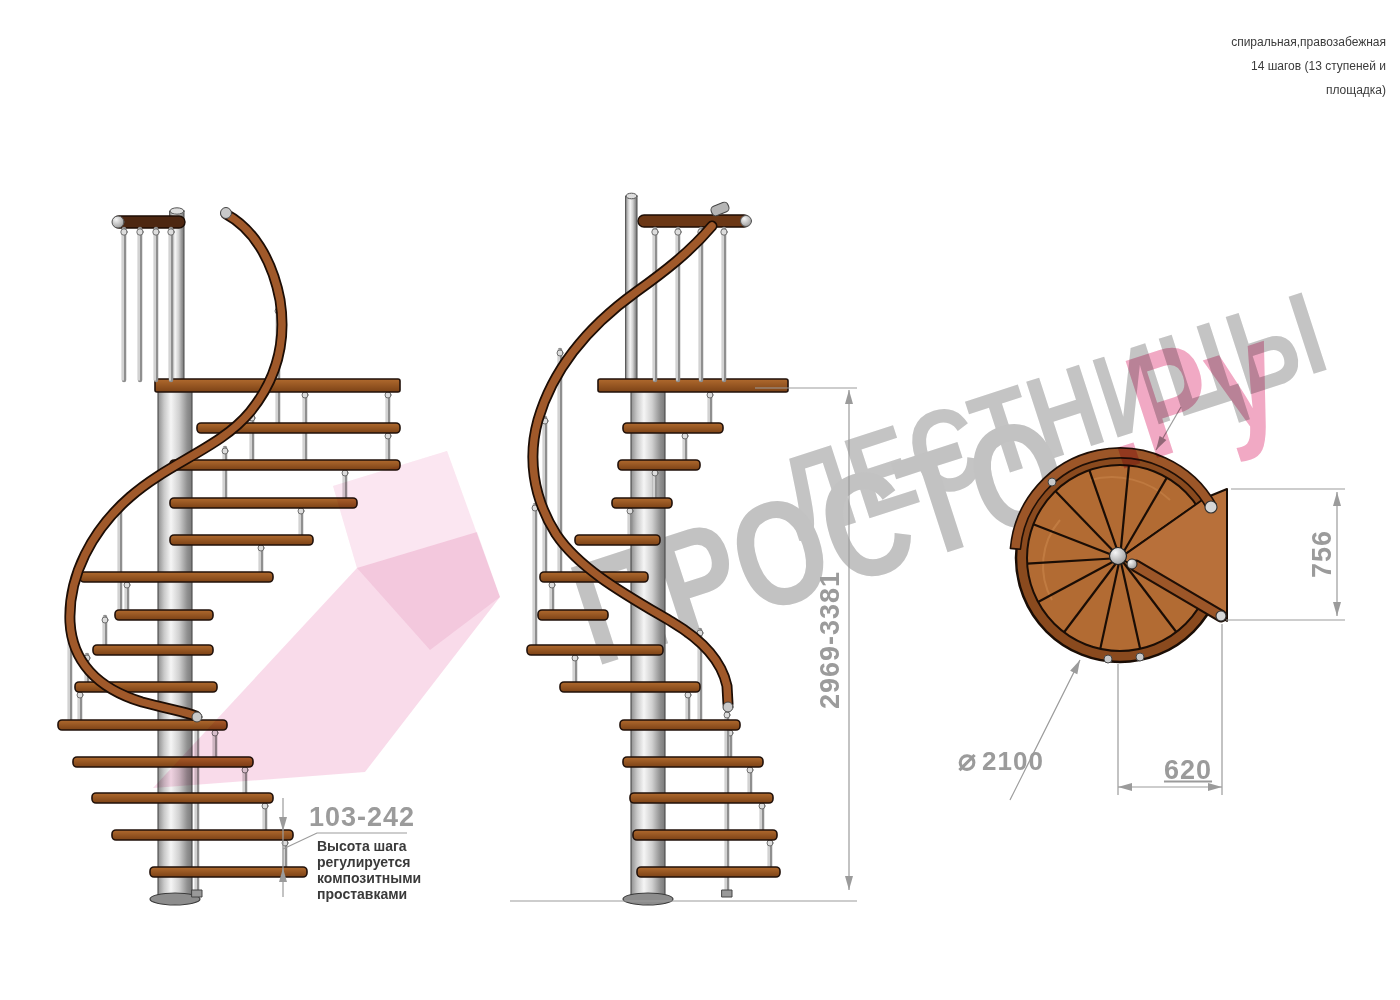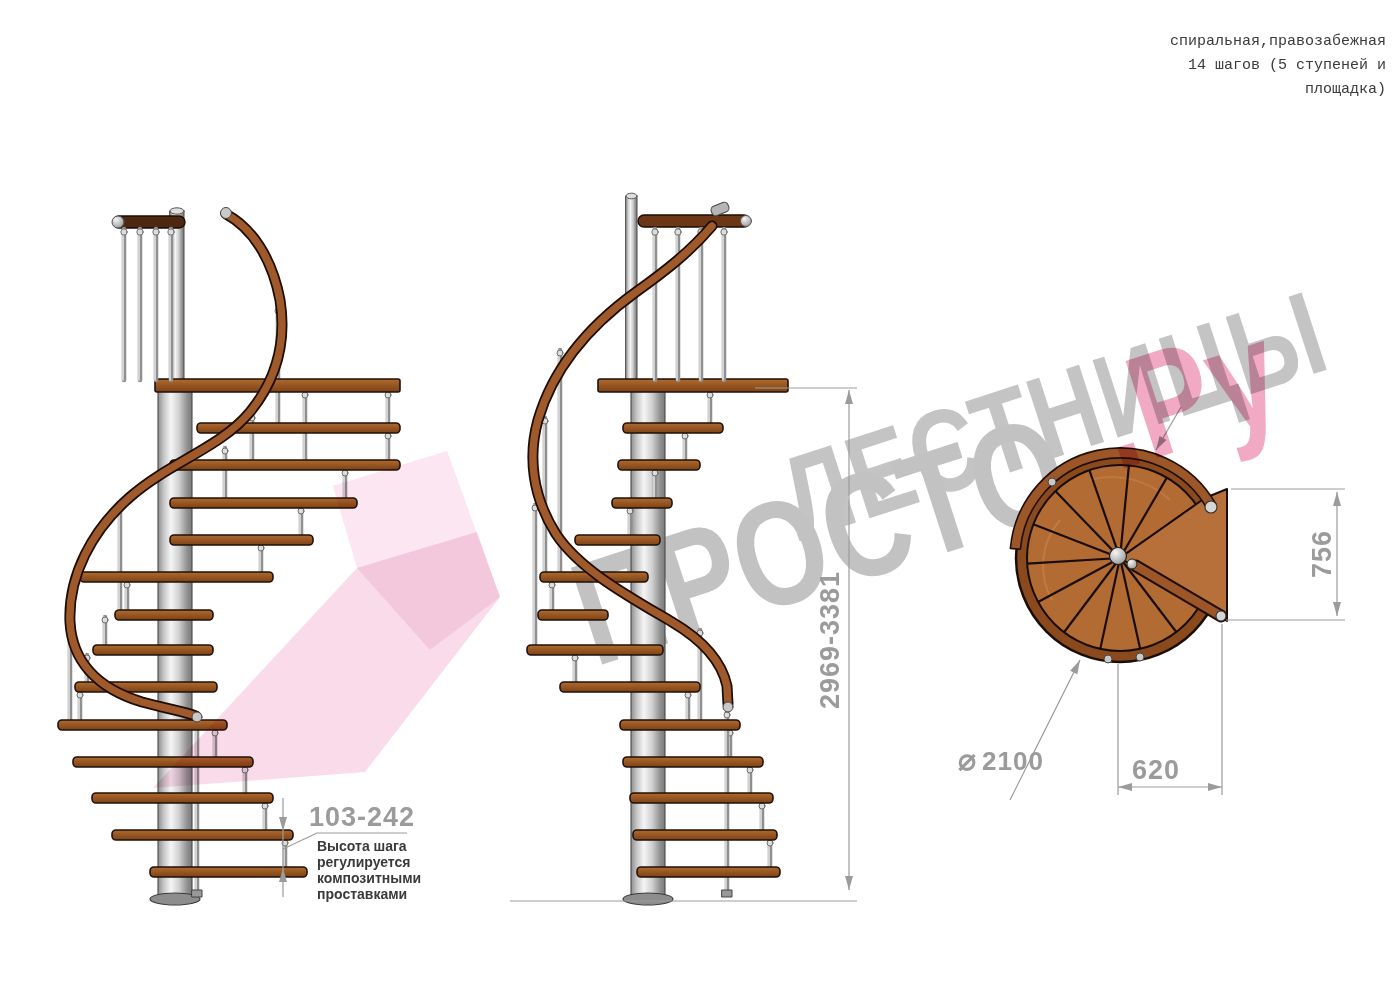--- a/index.html
+++ b/index.html
@@ -14,22 +14,22 @@
   #wm2{left:556px;top:548px;font-size:148px;transform:rotate(-18deg) scaleX(.80);}
   #wm2pink{left:1078px;top:352px;font-size:148px;transform:rotate(-18deg) scaleX(.80);
            mix-blend-mode:multiply;}
   
   .dim{position:absolute;font-weight:bold;color:#9b9b9b;font-size:27px;letter-spacing:1px;
        white-space:nowrap;}
   .dim-c{transform:translate(-50%,-50%);}
   .dim-rot{transform:translate(-50%,-50%) rotate(-90deg);}
   #note{position:absolute;left:317px;top:838px;width:120px;font-size:14px;line-height:16px;
         color:#3a3a3a;font-weight:bold;white-space:pre-line;}
-  #header{position:absolute;right:14px;top:30px;text-align:right;font-size:15px;
-          line-height:24px;color:#3b3b3b;font-family:Liberation Mono, monospace;}
+  #header{position:absolute;right:14px;top:30px;text-align:right;font-size:12px;
+          line-height:24px;color:#3b3b3b;}
   #dia-label{display:flex;align-items:baseline;gap:5px;}
 </style>
 </head>
 <body>
 
 <div id="canvas">
 
   <div class="layer">
     <div id="wm1" class="wm" style="color:#c4c4c4;">ЛЕСТНИЦЫ</div>
     <div id="wm2" class="wm" style="color:#c2c2c2;">ПРОСТО</div>
@@ -343,29 +343,29 @@
 
   <svg class="layer" viewBox="0 0 1400 1000" style="mix-blend-mode:multiply;">
     <polygon points="333,486 447,451 500,597 365,772 153,788 357,568" fill="#f4bdd8" fill-opacity=".55"></polygon>
     <polygon points="333,486 447,451 477,532 357,568" fill="#ffffff" fill-opacity=".30"></polygon>
     <polygon points="357,568 477,532 500,597 430,650" fill="#d66f9f" fill-opacity=".18"></polygon>
   </svg>
   <div id="wm2pink" class="wm" style="color:#f1a9c4;">.Ру</div>
 
   <div id="header">
     <div>спиральная,правозабежная</div>
-    <div>14 шагов (5 ступеней и</div>
+    <div>14 шагов (13 ступеней и</div>
     <div>площадка)</div>
   </div>
 
   <div class="dim dim-c" style="left:362px;top:817px;">103-242</div>
   <div id="note">Высота шага
 регулируется
 композитными
 проставками</div>
   <div class="dim dim-rot" style="left:830px;top:640px;">2969-3381</div>
   <div class="dim dim-rot" style="left:1322px;top:554px;">756</div>
-  <div class="dim dim-c" style="left:1156px;top:770px;">620</div>
+  <div class="dim dim-c" style="left:1188px;top:770px;text-decoration:underline;">620</div>
   <div class="dim" id="dia-label" style="left:958px;top:742px;font-size:26px;">
     <span style="font-size:30px;">⌀</span>
     <span>2100</span>
   </div>
 </div>
 
 </body></html>

